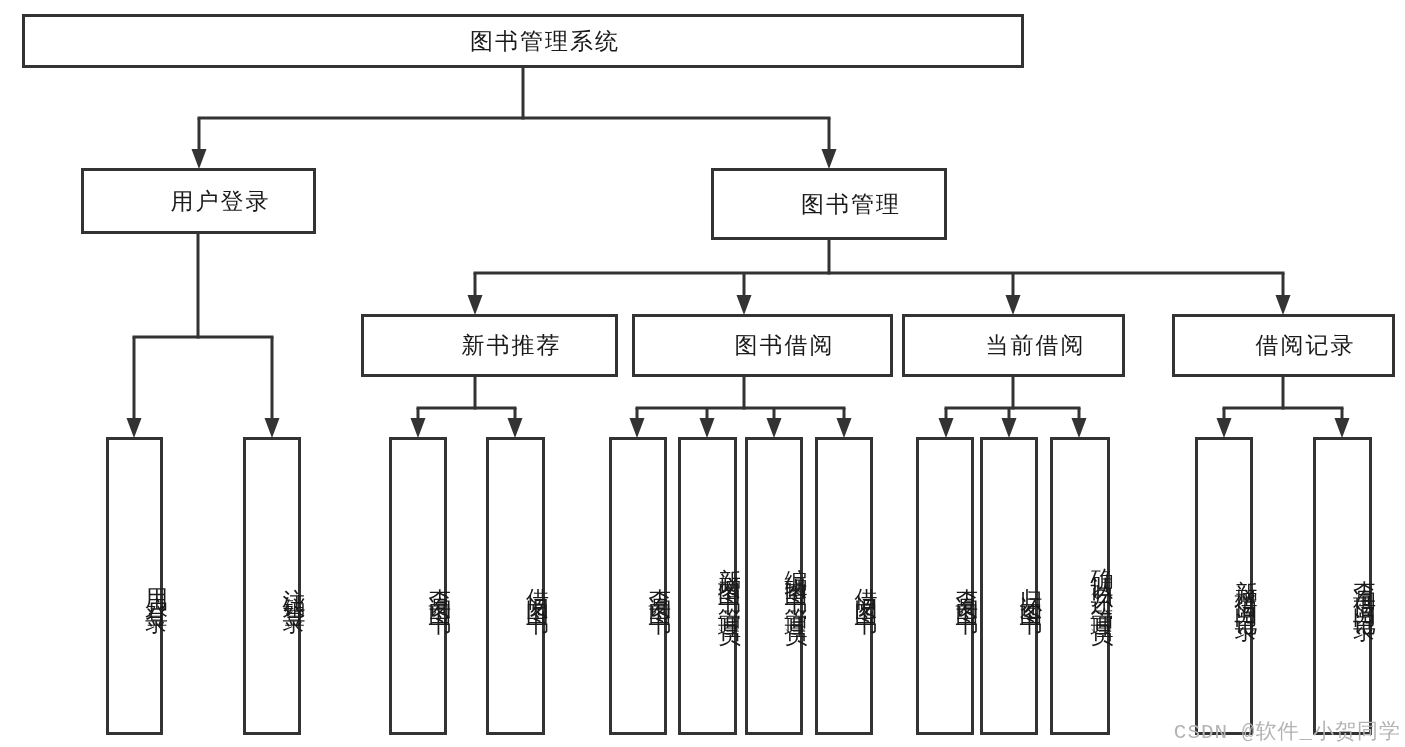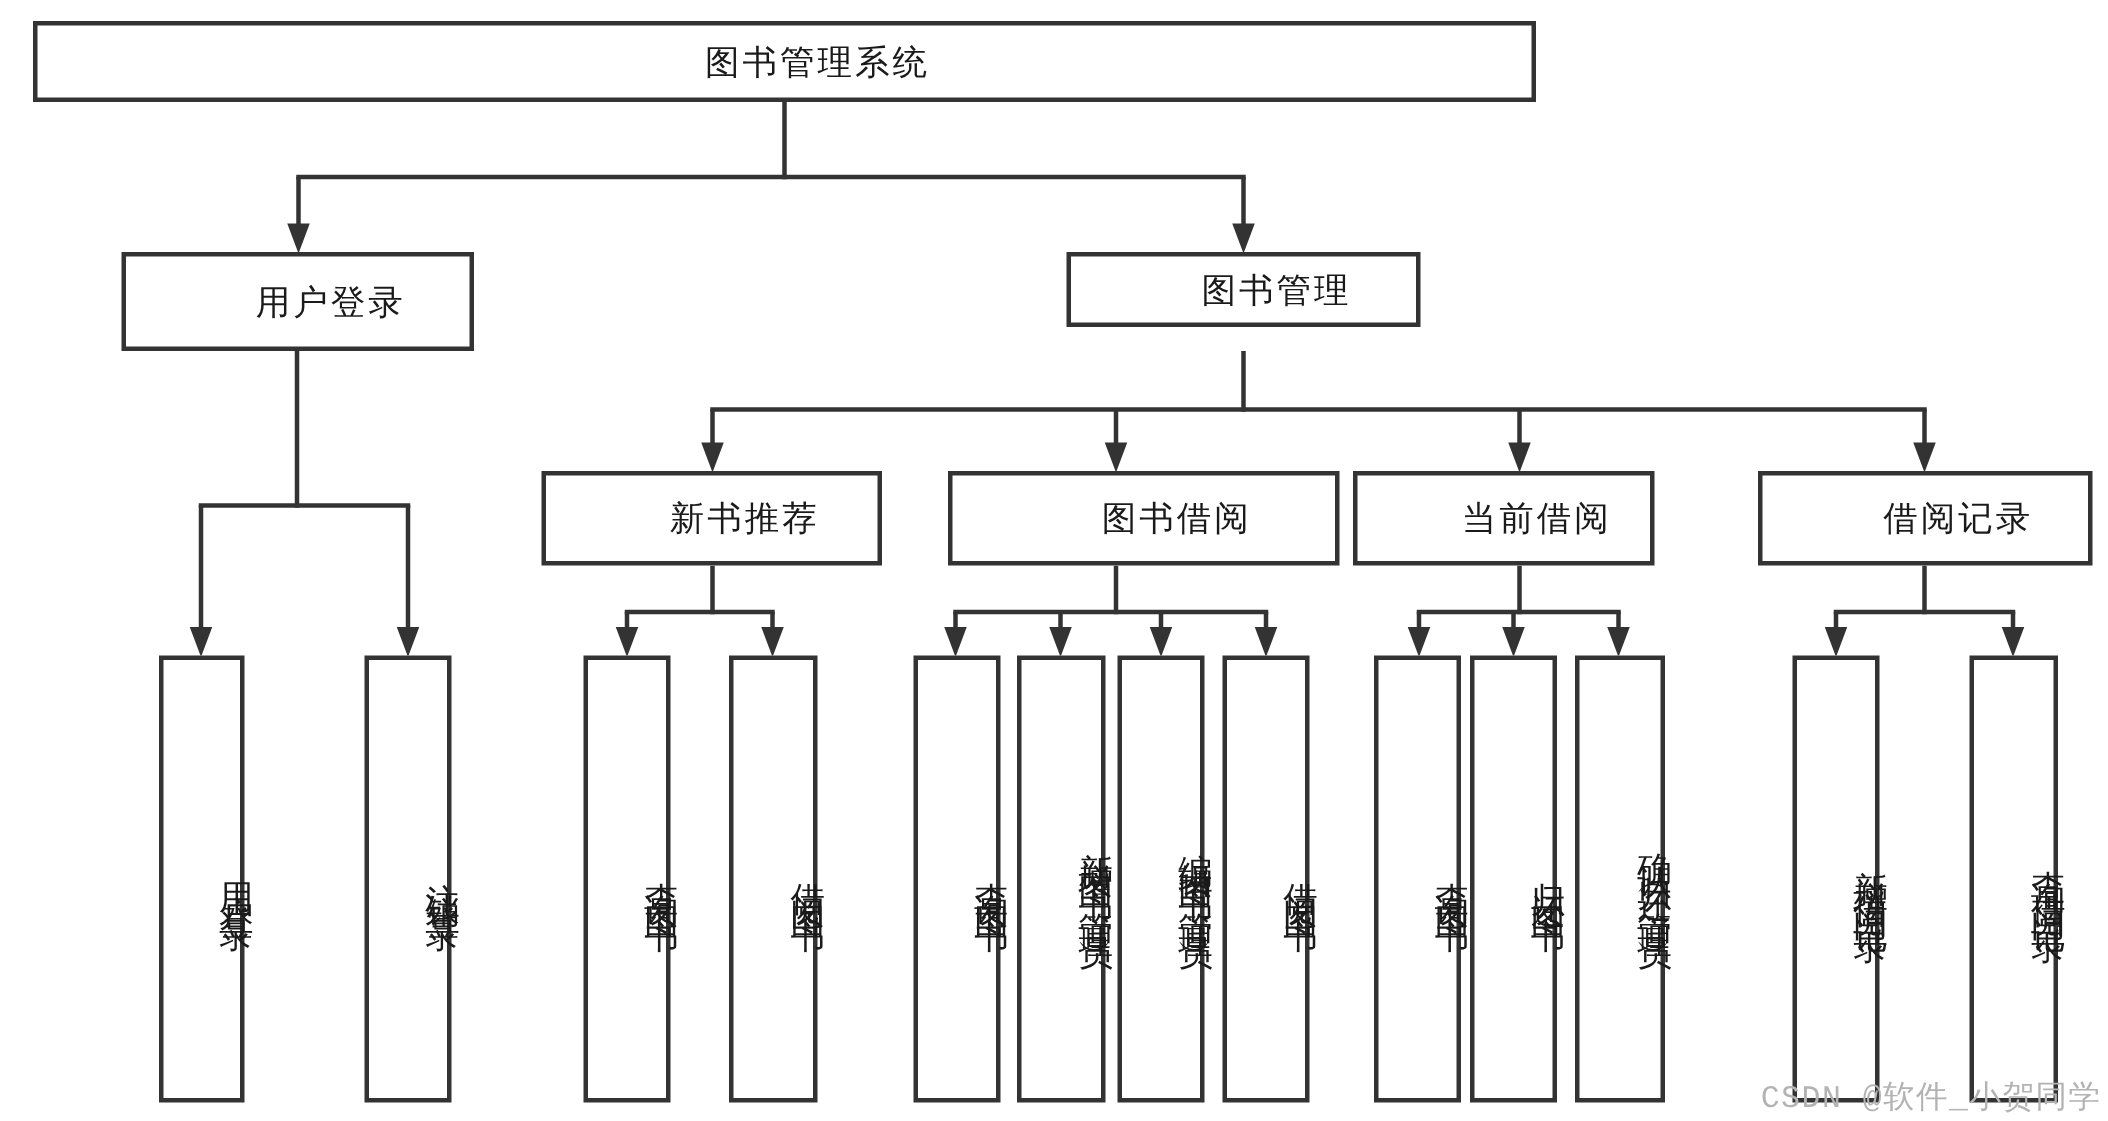--- a/index.html
+++ b/index.html
@@ -89,31 +89,31 @@
       <polygon points="1334.5,418 1349.5,418 1342,438" fill="#333333"></polygon>
     </svg>
 
   <div class="box hbox" style="left:22px;top:14px;width:1002px;height:54px">
     <span>图书管理系统</span>
   </div>
 
   <div class="box hbox" style="left:81px;top:168px;width:235px;height:66px">
     <span>用户登录</span>
   </div>
-  <div class="box hbox" style="left:711px;top:168px;width:236px;height:50px">
+  <div class="box hbox" style="left:711px;top:168px;width:236px;height:72px">
     <span>图书管理</span>
   </div>
 
-  <div class="box hbox" style="left:361px;top:314px;width:227px;height:63px">
+  <div class="box hbox" style="left:361px;top:314px;width:257px;height:63px">
     <span>新书推荐</span>
   </div>
   <div class="box hbox" style="left:632px;top:314px;width:261px;height:63px">
     <span>图书借阅</span>
   </div>
-  <div class="box hbox" style="left:902px;top:314px;width:201px;height:63px">
+  <div class="box hbox" style="left:902px;top:314px;width:223px;height:63px">
     <span>当前借阅</span>
   </div>
   <div class="box hbox" style="left:1172px;top:314px;width:223px;height:63px">
     <span>借阅记录</span>
   </div>
 
   <div class="box vbox" style="left:106px;width:57px">
     <span>用户登录</span>
   </div>
   <div class="box vbox" style="left:243px;width:58px">

